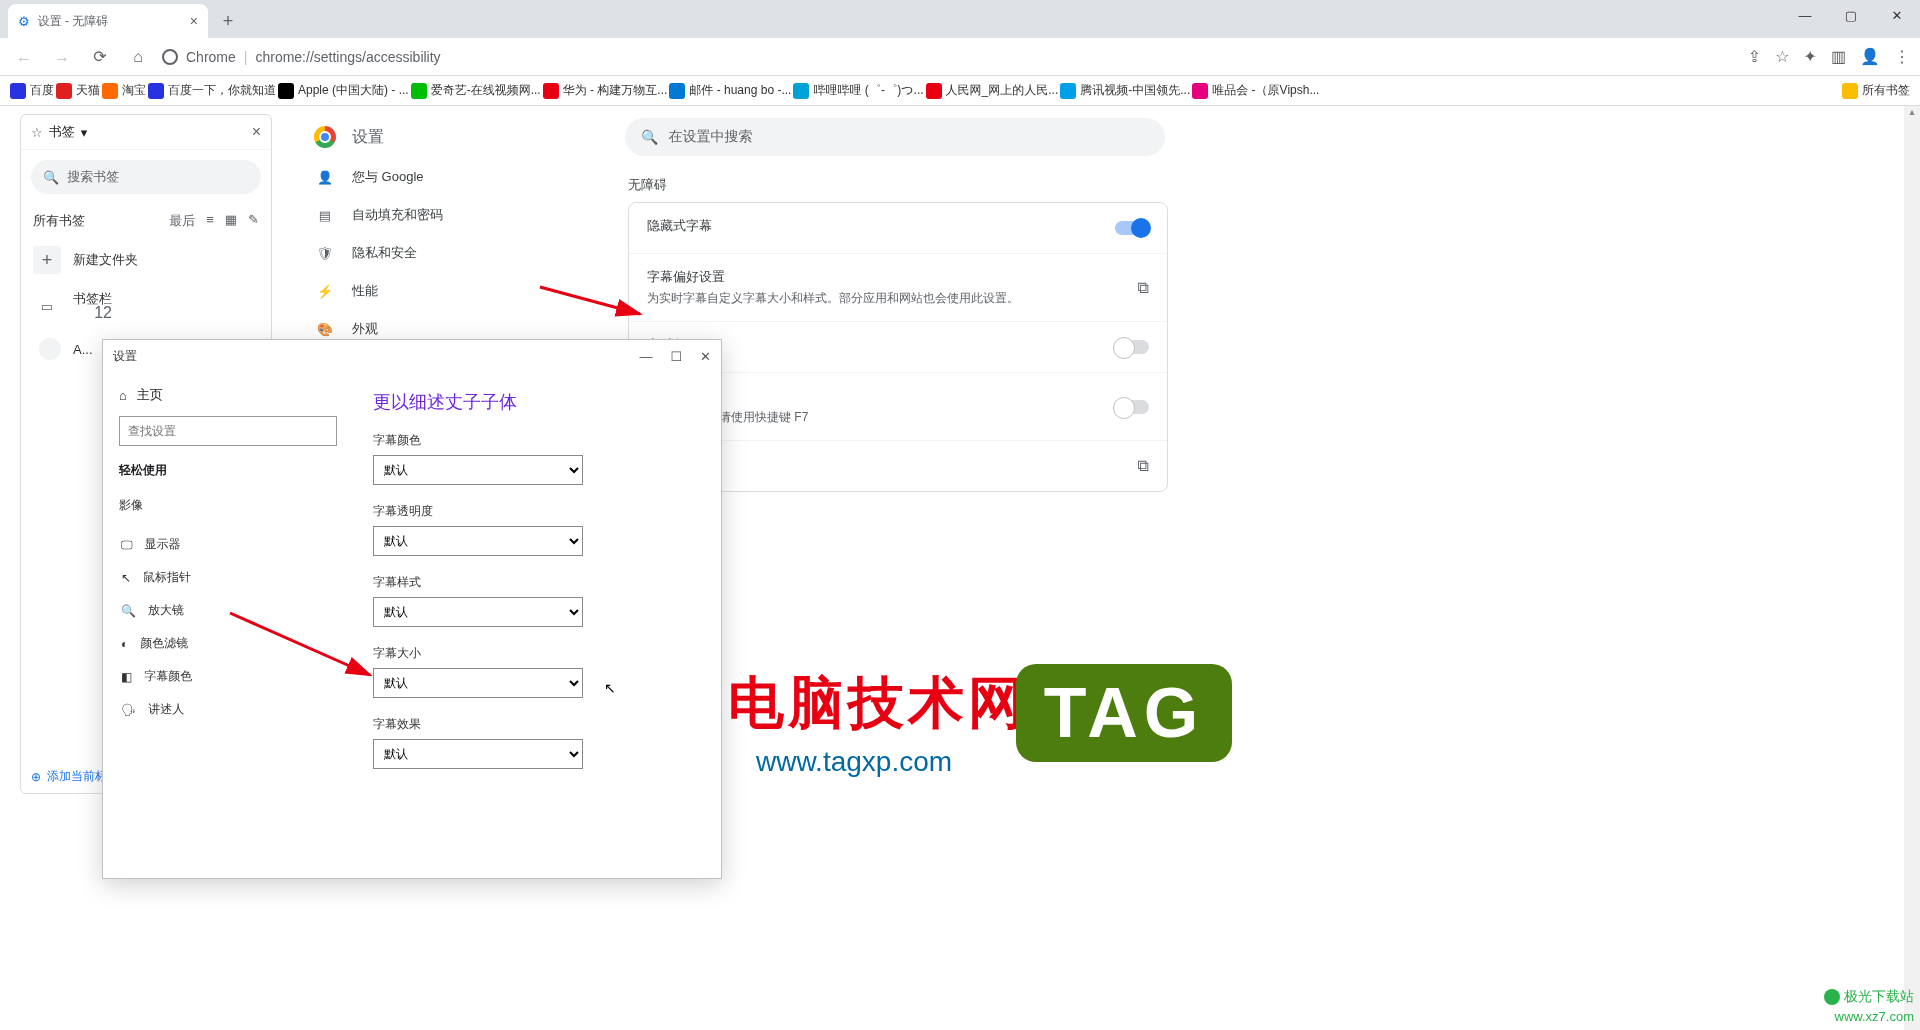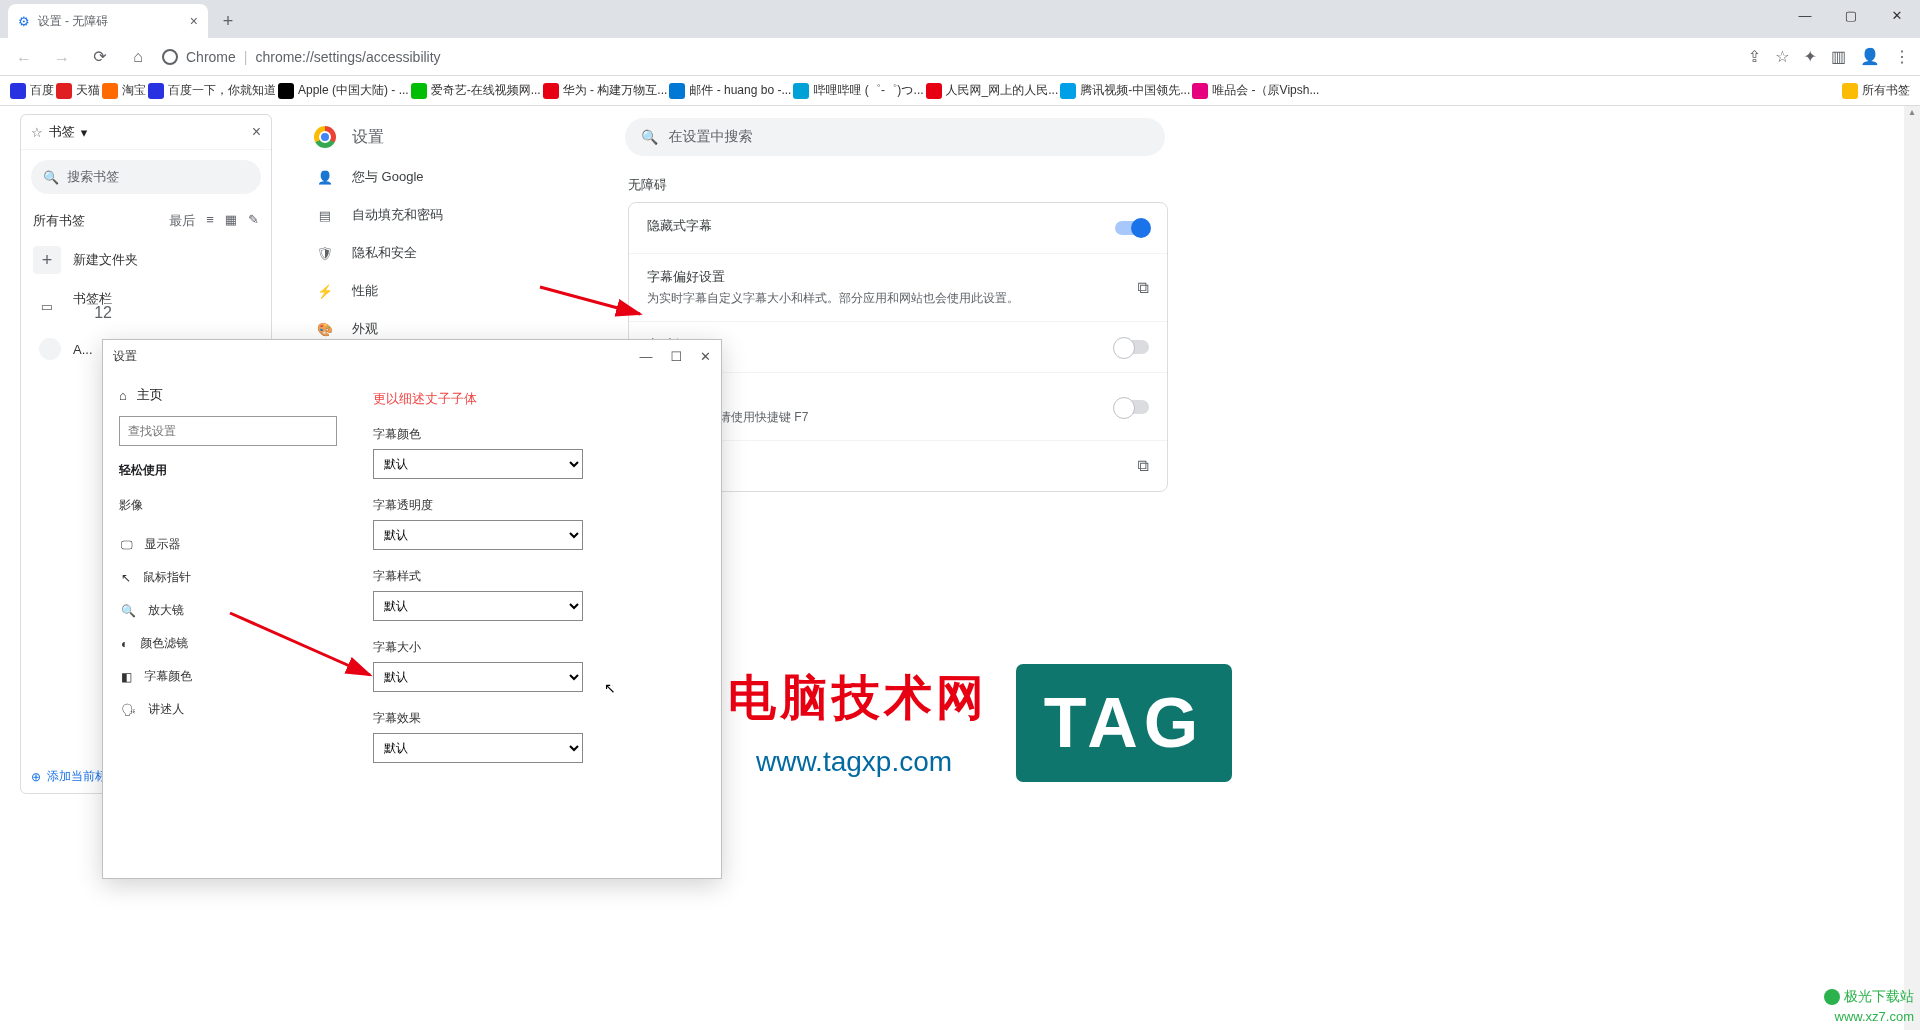--- a/index.html
+++ b/index.html
@@ -69,31 +69,31 @@
 .win-modal-head .wc{margin-left:auto;display:flex;gap:18px;color:#555;font-size:13px}
 .win-body{display:flex;height:calc(100% - 32px)}
 .win-side{width:250px;padding:14px 16px}
 .win-side .home{display:flex;align-items:center;gap:10px;font-size:13px;margin-bottom:12px}
 .win-side input{width:100%;height:30px;border:1px solid #999;padding:0 8px;font-size:12px;background:#fff}
 .win-side .cat{font-size:12px;font-weight:bold;margin:16px 0 8px}
 .win-side .sub{font-size:12px;color:#333;margin:18px 0 14px}
 .win-side .sitem{display:flex;align-items:center;gap:12px;font-size:12px;padding:8px 2px;color:#333}
 .win-main{flex:1;padding:18px 20px}
 .win-main h1{font-size:24px;font-weight:400;margin-bottom:2px}
-.win-main .subt{font-size:13px;color:#ef4444;margin-bottom:18px}
+.win-main .subt{font-size:18px;color:#6d28d9;margin-bottom:18px}
 .field{margin-bottom:18px}
 .field .fl{font-size:12px;margin-bottom:6px;color:#333}
 .field select{width:210px;height:30px;border:1px solid #888;background:#fff;font-size:12px;padding:0 6px}
 
 .arrow2{position:absolute;left:220px;top:497px;pointer-events:none;z-index:5}
 .cursor{position:absolute;left:604px;top:574px;font-size:14px;color:#000;z-index:6}
 
-.wm1{position:absolute;left:728px;top:560px;font-size:48px;font-weight:bold;color:#e60012;letter-spacing:4px}
+.wm1{position:absolute;left:728px;top:560px;font-size:56px;font-weight:bold;color:#e60012;letter-spacing:4px}
 .wm1b{position:absolute;left:756px;top:640px;font-size:28px;color:#0369a1}
-.wm2{position:absolute;left:1016px;top:558px;width:216px;height:118px;background:#0f766e;border-radius:7px;display:flex;align-items:center;justify-content:center;font-size:70px;font-weight:bold;color:#fff;letter-spacing:6px}
+.wm2{position:absolute;left:1016px;top:558px;width:216px;height:98px;background:#4d7c0f;border-radius:20px;display:flex;align-items:center;justify-content:center;font-size:70px;font-weight:bold;color:#fff;letter-spacing:6px}
 .wm3{position:absolute;right:6px;bottom:6px;font-size:13px;color:#2bb24c}
 .wm3b{position:absolute;right:6px;bottom:24px;font-size:14px;color:#2bb24c;display:flex;align-items:center;gap:4px}
 
 .scrollbar-stub{position:absolute;right:0;top:0;width:16px;height:100%;background:#f1f1f1}
 .scrollbar-stub .up,.scrollbar-stub .down{height:16px;text-align:center;font-size:10px;color:#888}
 </style>
 </head>
 <body>
 
 <div class="titlebar">

